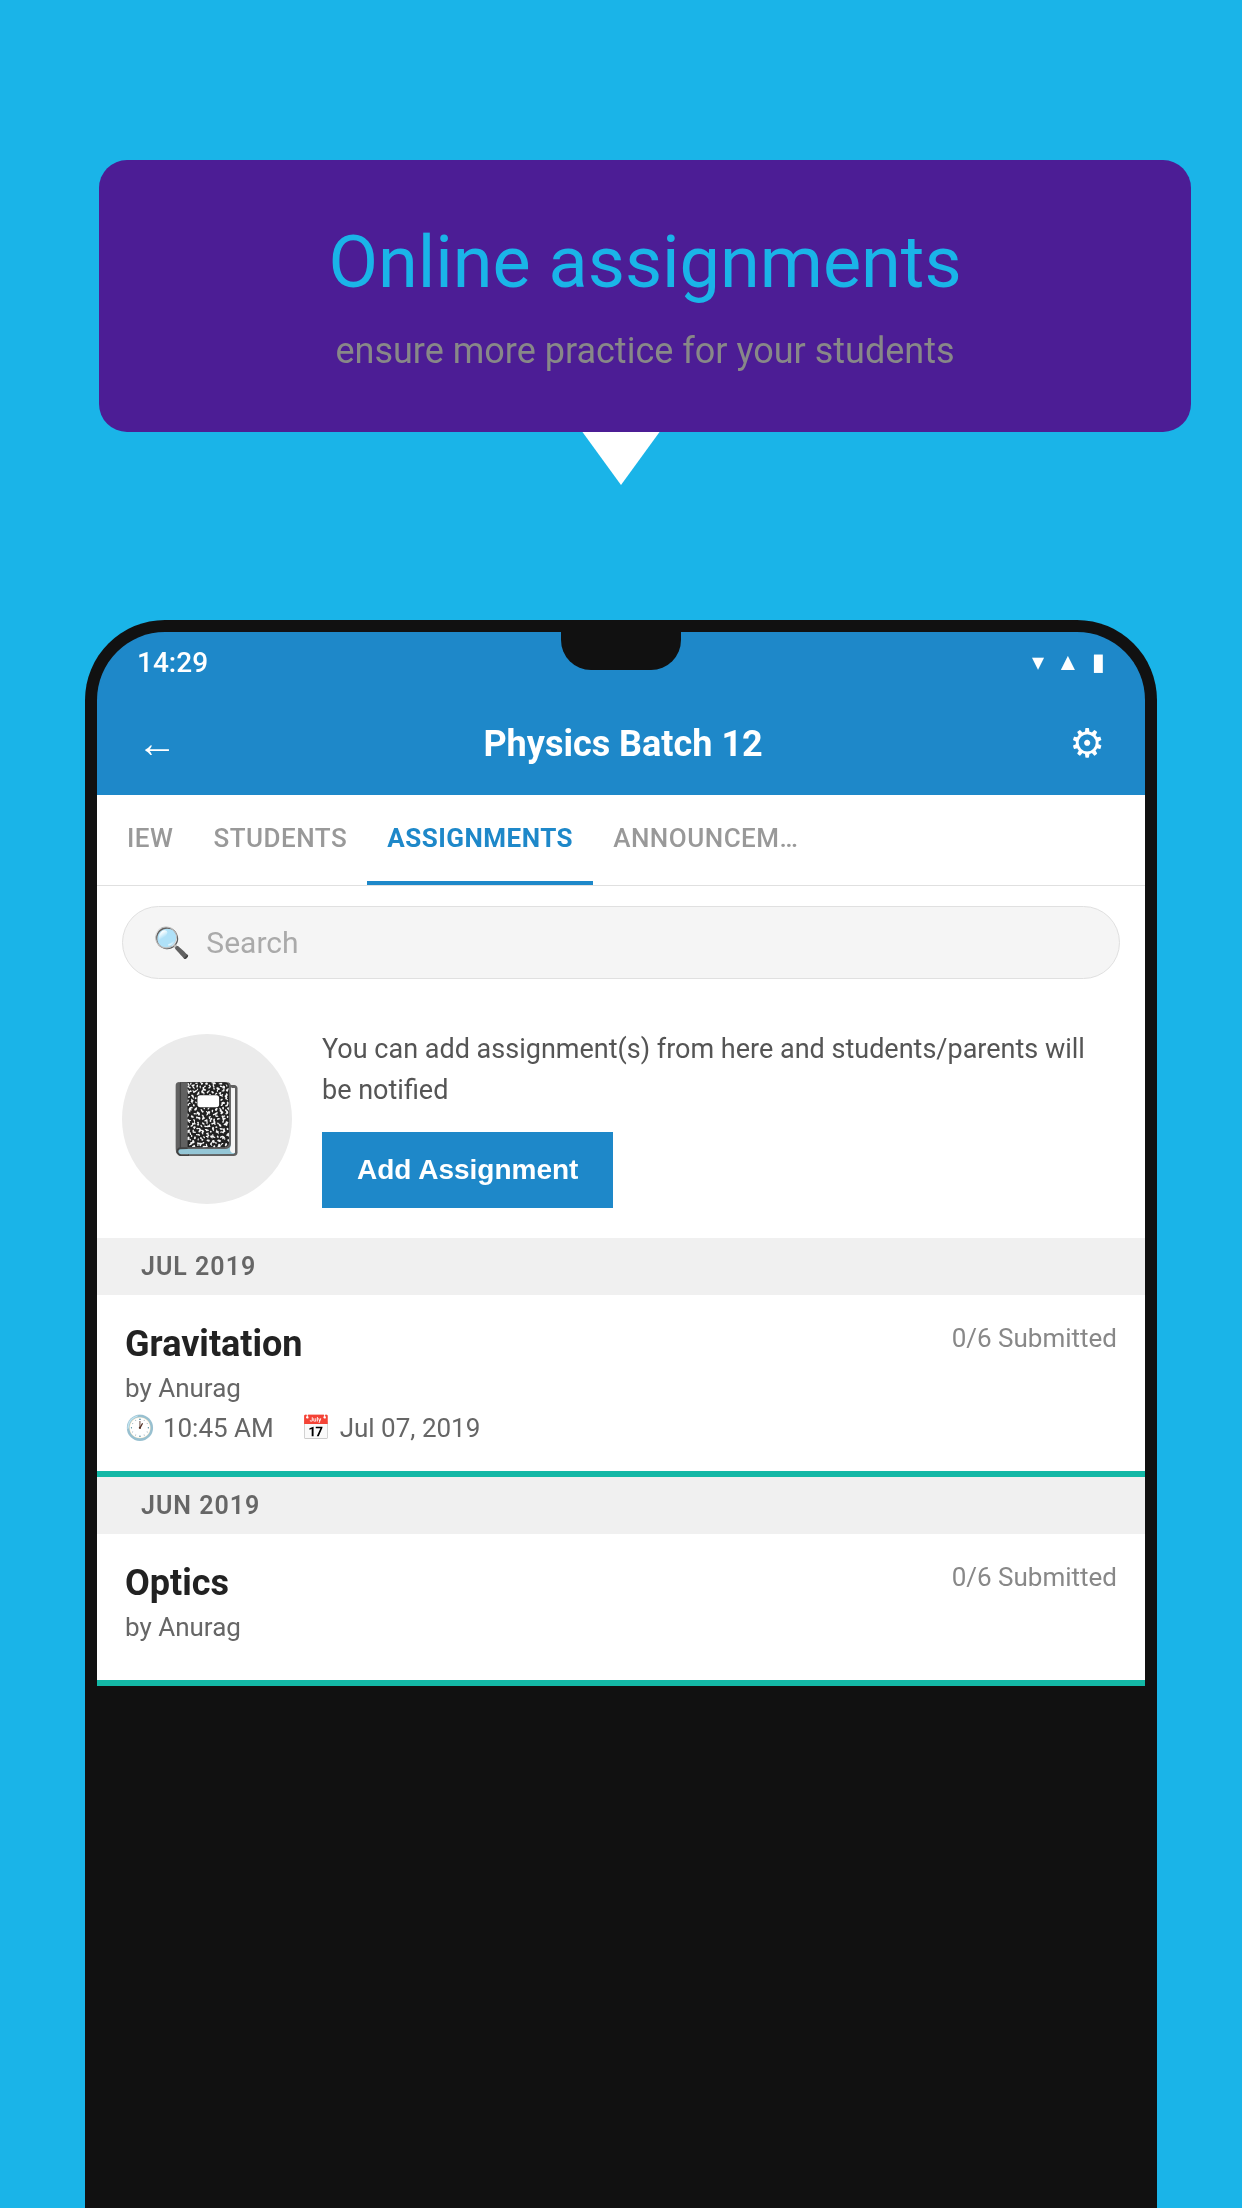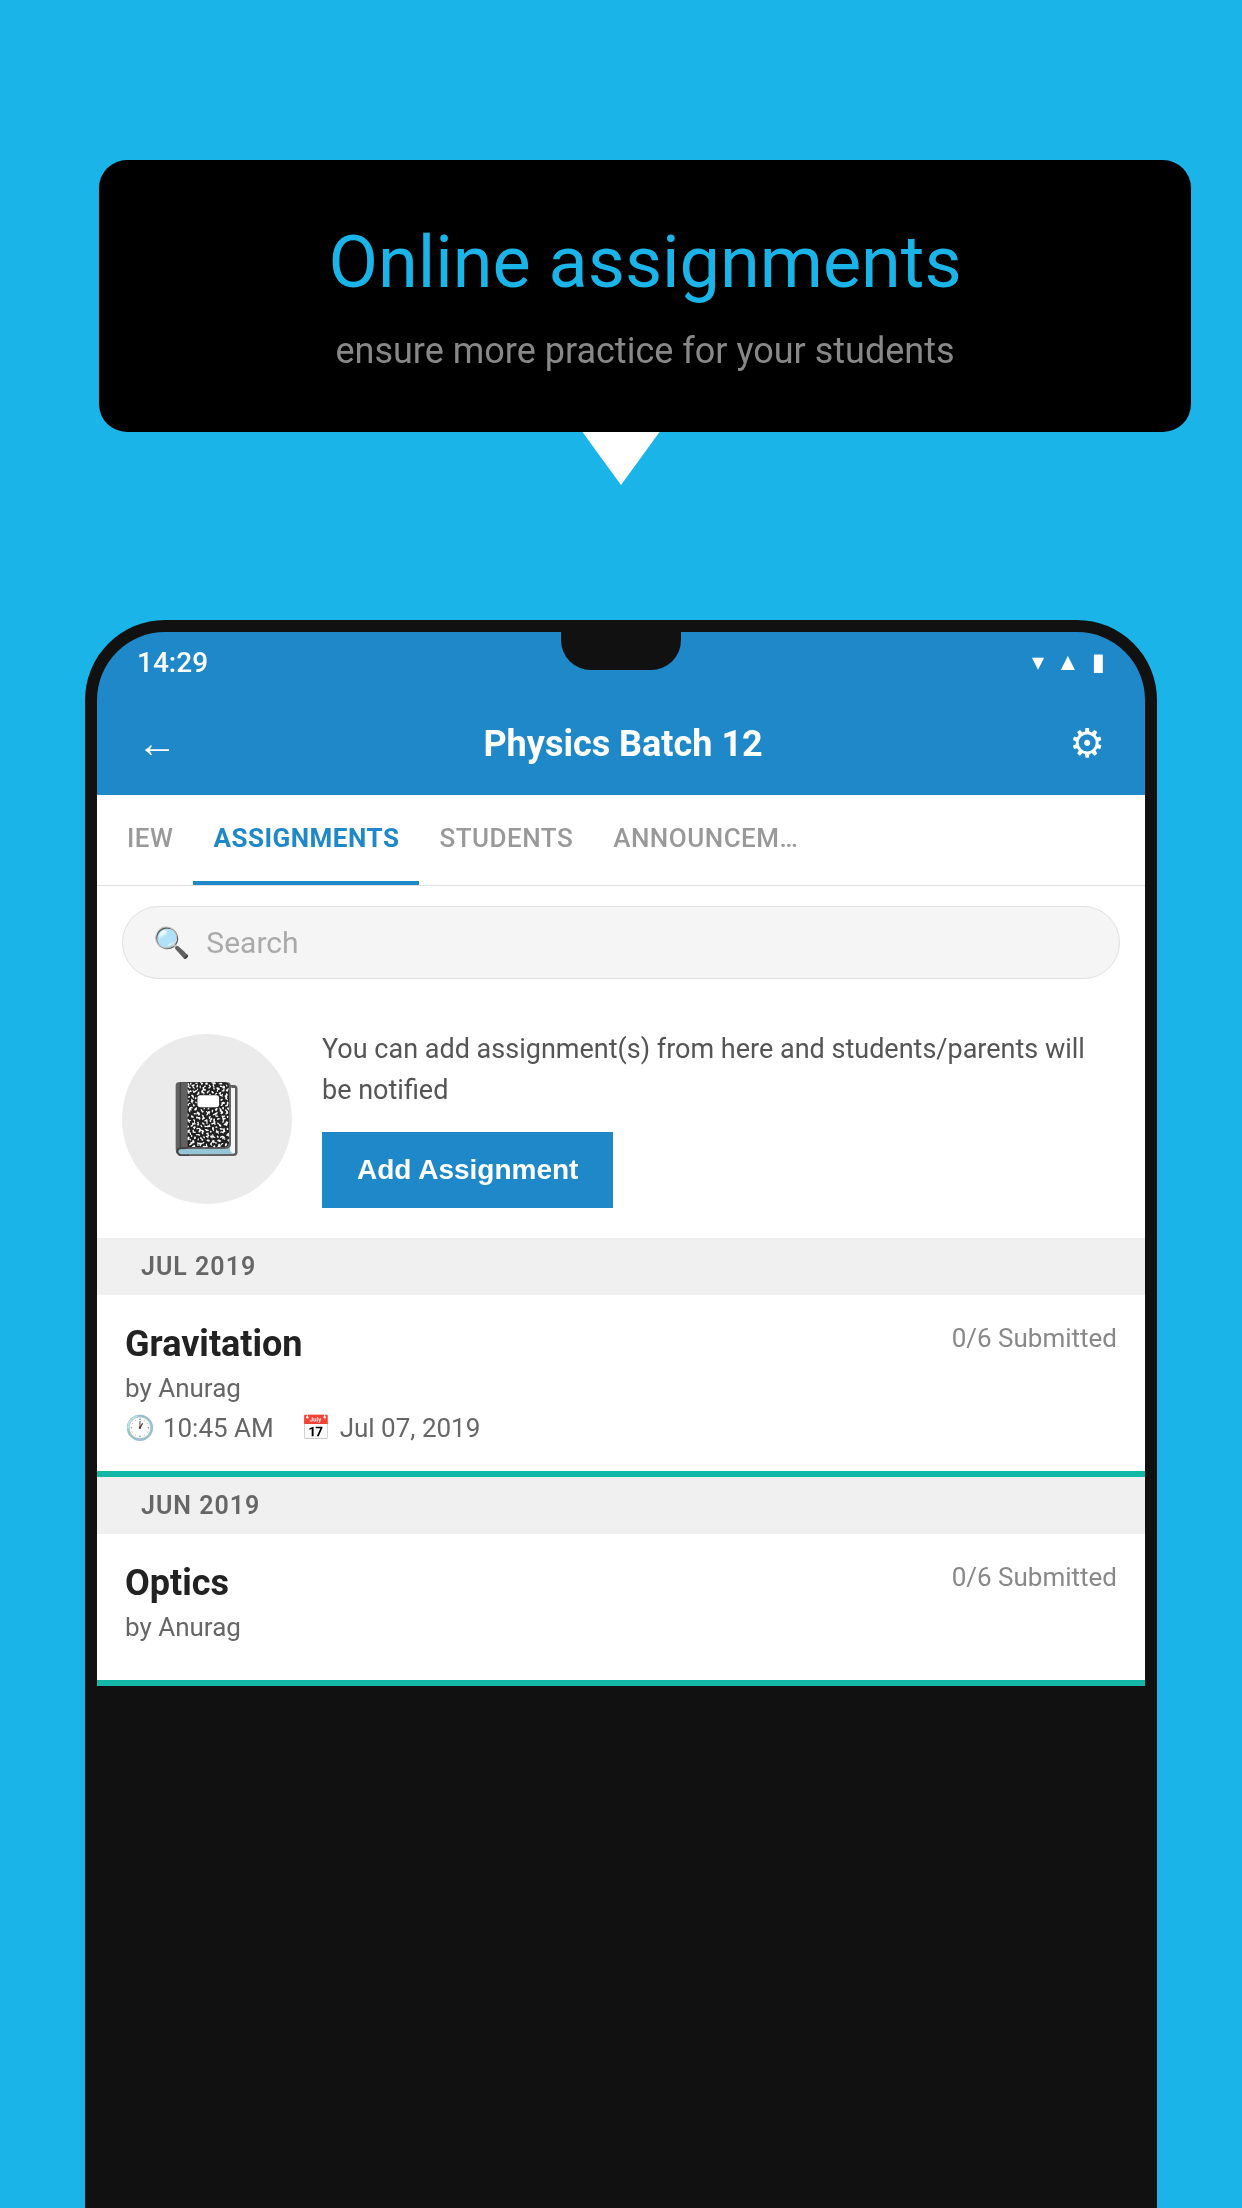--- a/index.html
+++ b/index.html
@@ -18,21 +18,21 @@
       position: absolute;
       top: 160px;
       left: 75px;
       right: 75px;
       display: flex;
       flex-direction: column;
       align-items: center;
     }
 
     .speech-bubble {
-      background: #000000;
+      background: #4c1d95;
       border-radius: 28px;
       padding: 60px 68px;
       text-align: center;
       width: 100%;
       position: relative;
       margin-left: 48px;
     }
 
     .speech-bubble-title {
       font-size: 72px;
@@ -351,22 +351,22 @@
     <div class="app-header">
       <span class="header-back">←</span>
       <div class="header-title-block">
         <div class="header-title">Physics Batch 12</div>
       </div>
       <span class="header-gear">⚙</span>
     </div>
 
     <div class="tabs-bar">
       <div class="tab-item">IEW</div>
+      <div class="tab-item">STUDENTS</div>
       <div class="tab-item active">ASSIGNMENTS</div>
-      <div class="tab-item">STUDENTS</div>
       <div class="tab-item">ANNOUNCEM…</div>
     </div>
 
     <div class="app-content">
 
       <div class="search-bar-container">
         <div class="search-bar">
           <span class="search-icon-wrap">🔍</span>
           <span class="search-placeholder">Search</span>
         </div>

